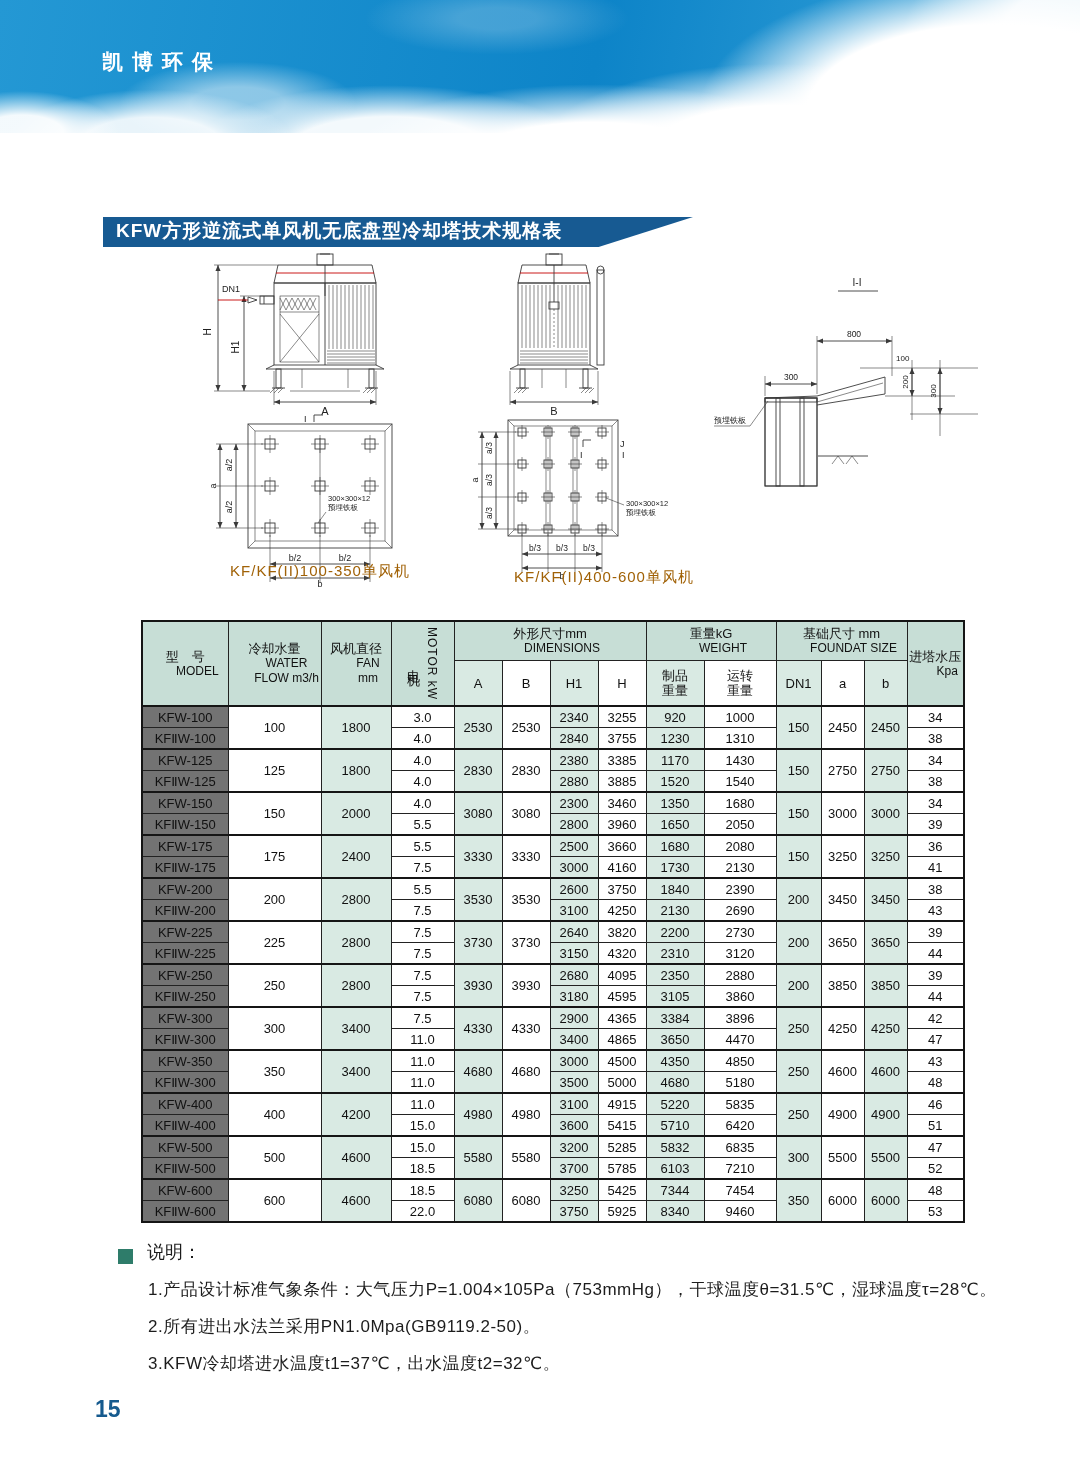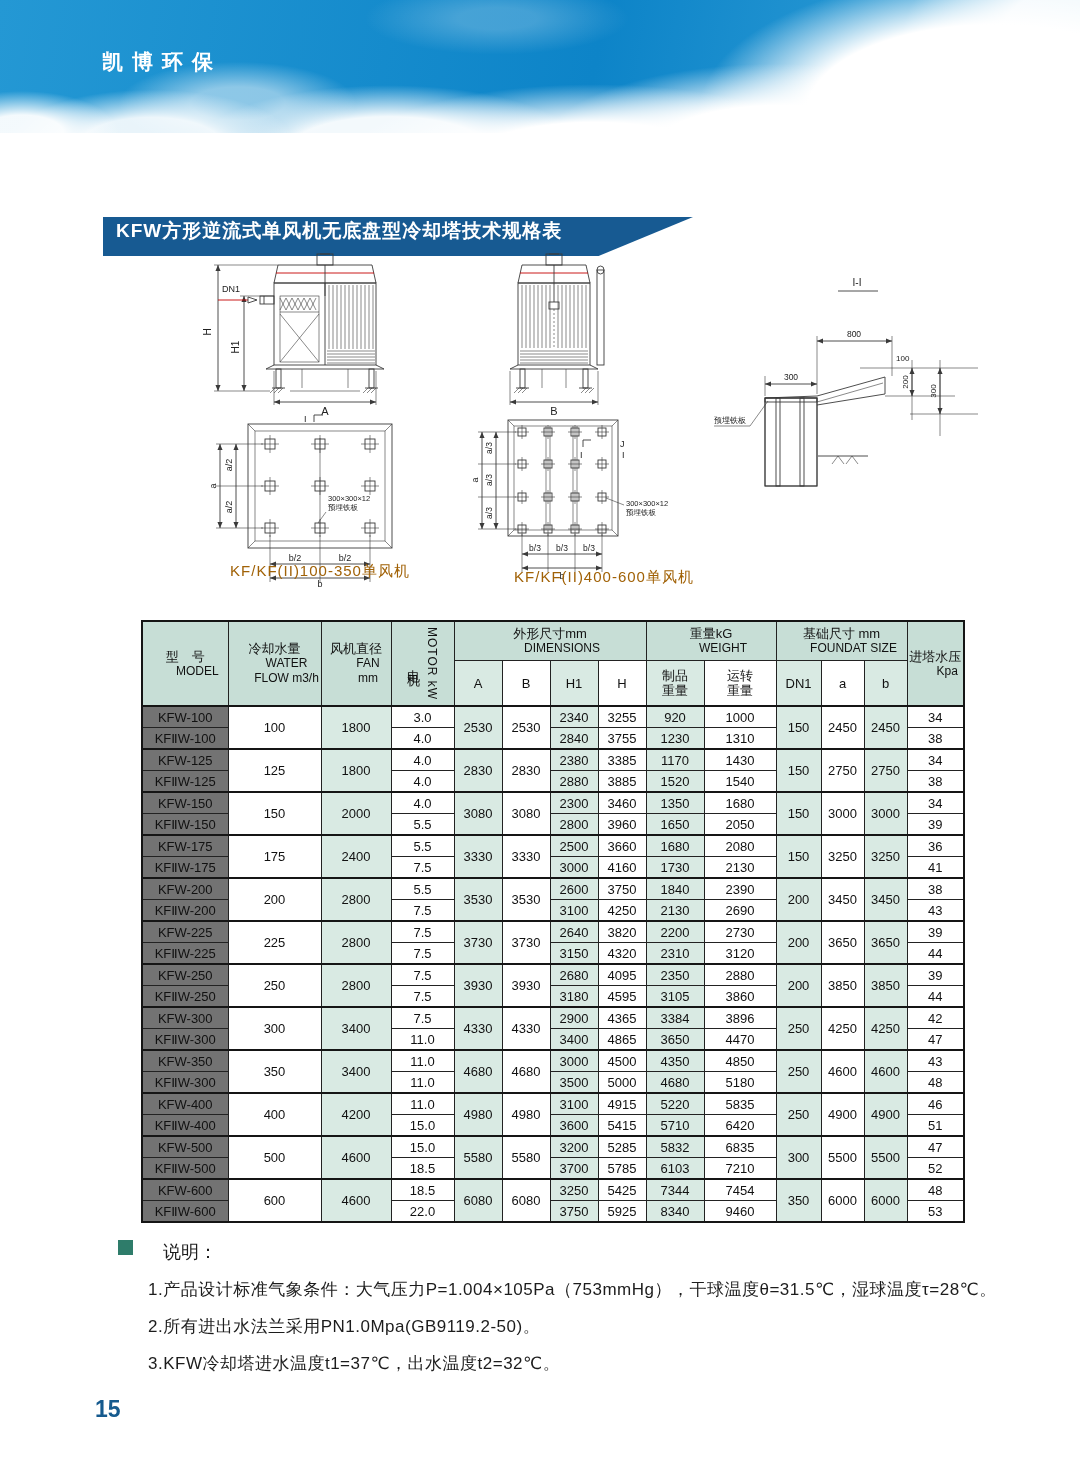--- a/index.html
+++ b/index.html
@@ -14,21 +14,21 @@
       radial-gradient(260px 85px at 36% 112%, rgba(255,255,255,.95) 38%, rgba(255,255,255,0) 75%),
       radial-gradient(320px 100px at 55% 122%, #fff 40%, rgba(255,255,255,0) 78%),
       radial-gradient(300px 110px at 72% 114%, #fff 42%, rgba(255,255,255,0) 80%),
       radial-gradient(360px 170px at 92% 85%, #fff 52%, rgba(255,255,255,0) 82%),
       radial-gradient(280px 150px at 103% 28%, rgba(255,255,255,.92) 40%, rgba(255,255,255,0) 75%),
       radial-gradient(220px 60px at 46% 14%, rgba(255,255,255,.22) 18%, rgba(255,255,255,0) 60%),
       linear-gradient(100deg,#2498d4 0%,#0d84c8 55%,#3ba6dc 100%);}
   .brand{position:absolute;left:102px;top:48px;color:#fff;font-size:21px;font-weight:bold;
          letter-spacing:9px;}
   
-  .banner{position:absolute;left:103px;top:217px;width:590px;height:39px;background:#175a92;
+  .banner{position:absolute;left:103px;top:217px;width:590px;height:30px;background:#175a92;
           clip-path:polygon(0 0,100% 0,84% 100%,0 100%);color:#fff;font-size:19px;font-weight:bold;
           line-height:27px;padding-left:13px;box-sizing:border-box;letter-spacing:1px;}
   
   .dsvg{position:absolute;}
   .dsvg line,.dsvg path,.dsvg rect,.dsvg polygon,.dsvg polyline,.dsvg ellipse
        {stroke:#3a3a3a;stroke-width:0.9;fill:none;}
   .dsvg text{stroke:none;fill:#222;font-family:"Liberation Sans","DejaVu Sans",sans-serif;}
   .thin{stroke-width:0.6 !important;}
   .red{stroke:#c40000 !important;}
   .cap{position:absolute;width:280px;text-align:center;font-size:15px;color:#a16207;letter-spacing:1px;}
@@ -46,21 +46,21 @@
   table.spec td{height:20px;background:#fff;}
   table.spec td.g{background:#d9eae3;}
   table.spec td.md{background:#737373;margin-left:16px;}
   table.spec tr.pt td{border-top:2px solid #151515;}
   .hen{font-size:12px;margin-left:24px;}
   .motor-wrap{display:flex;align-items:center;justify-content:center;gap:3px;}
   .vcn{writing-mode:vertical-rl;font-size:13px;letter-spacing:4px;}
   .ven{writing-mode:vertical-rl;font-size:12px;letter-spacing:1px;}
   
   .notes{position:absolute;left:118px;top:1240px;width:900px;font-size:17px;color:#1c1c1c;}
-  .notes-title{display:flex;align-items:flex-start;gap:30px;font-size:18px;}
+  .notes-title{display:flex;align-items:flex-end;gap:14px;font-size:18px;}
   .bullet{width:15px;height:15px;background:#2e7c6a;display:inline-block;}
   .note-line{margin:14px 0 0 30px;letter-spacing:0.5px;}
   .pageno{position:absolute;left:95px;top:1396px;font-size:23px;font-weight:bold;color:#155a8e;}
 </style>
 </head>
 <body>
 
 <div id="page">
 
   <div class="sky"></div>

